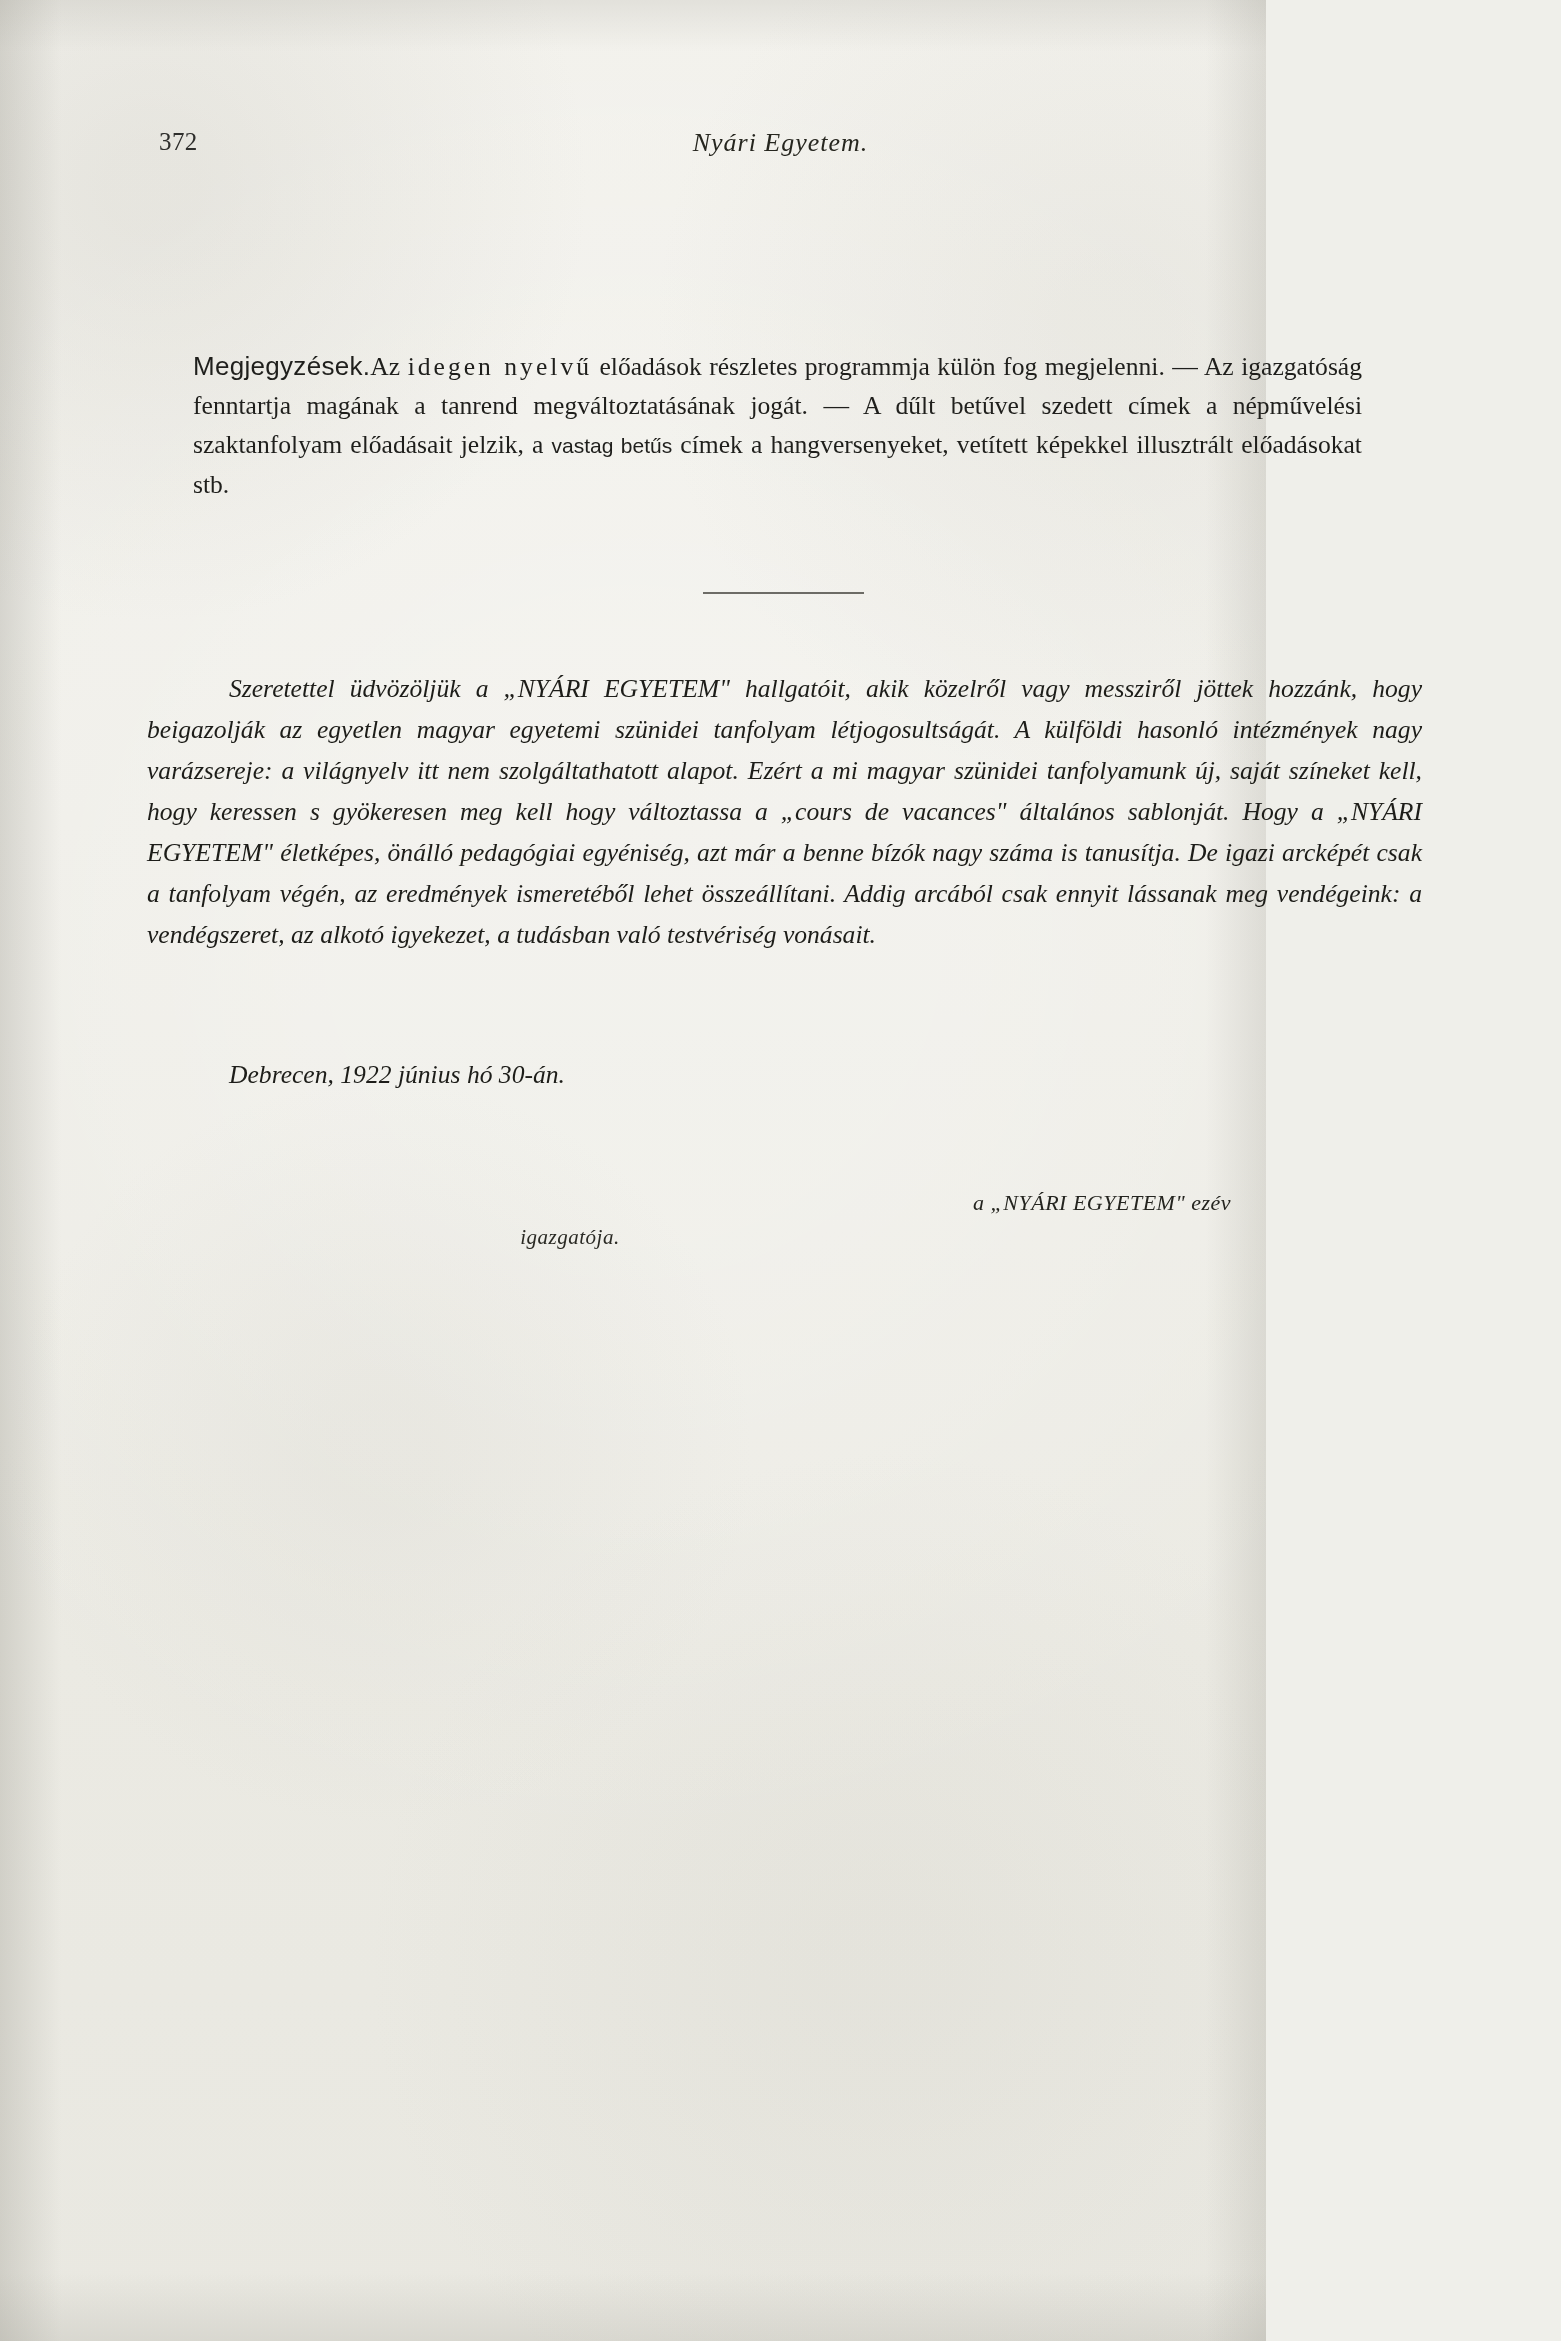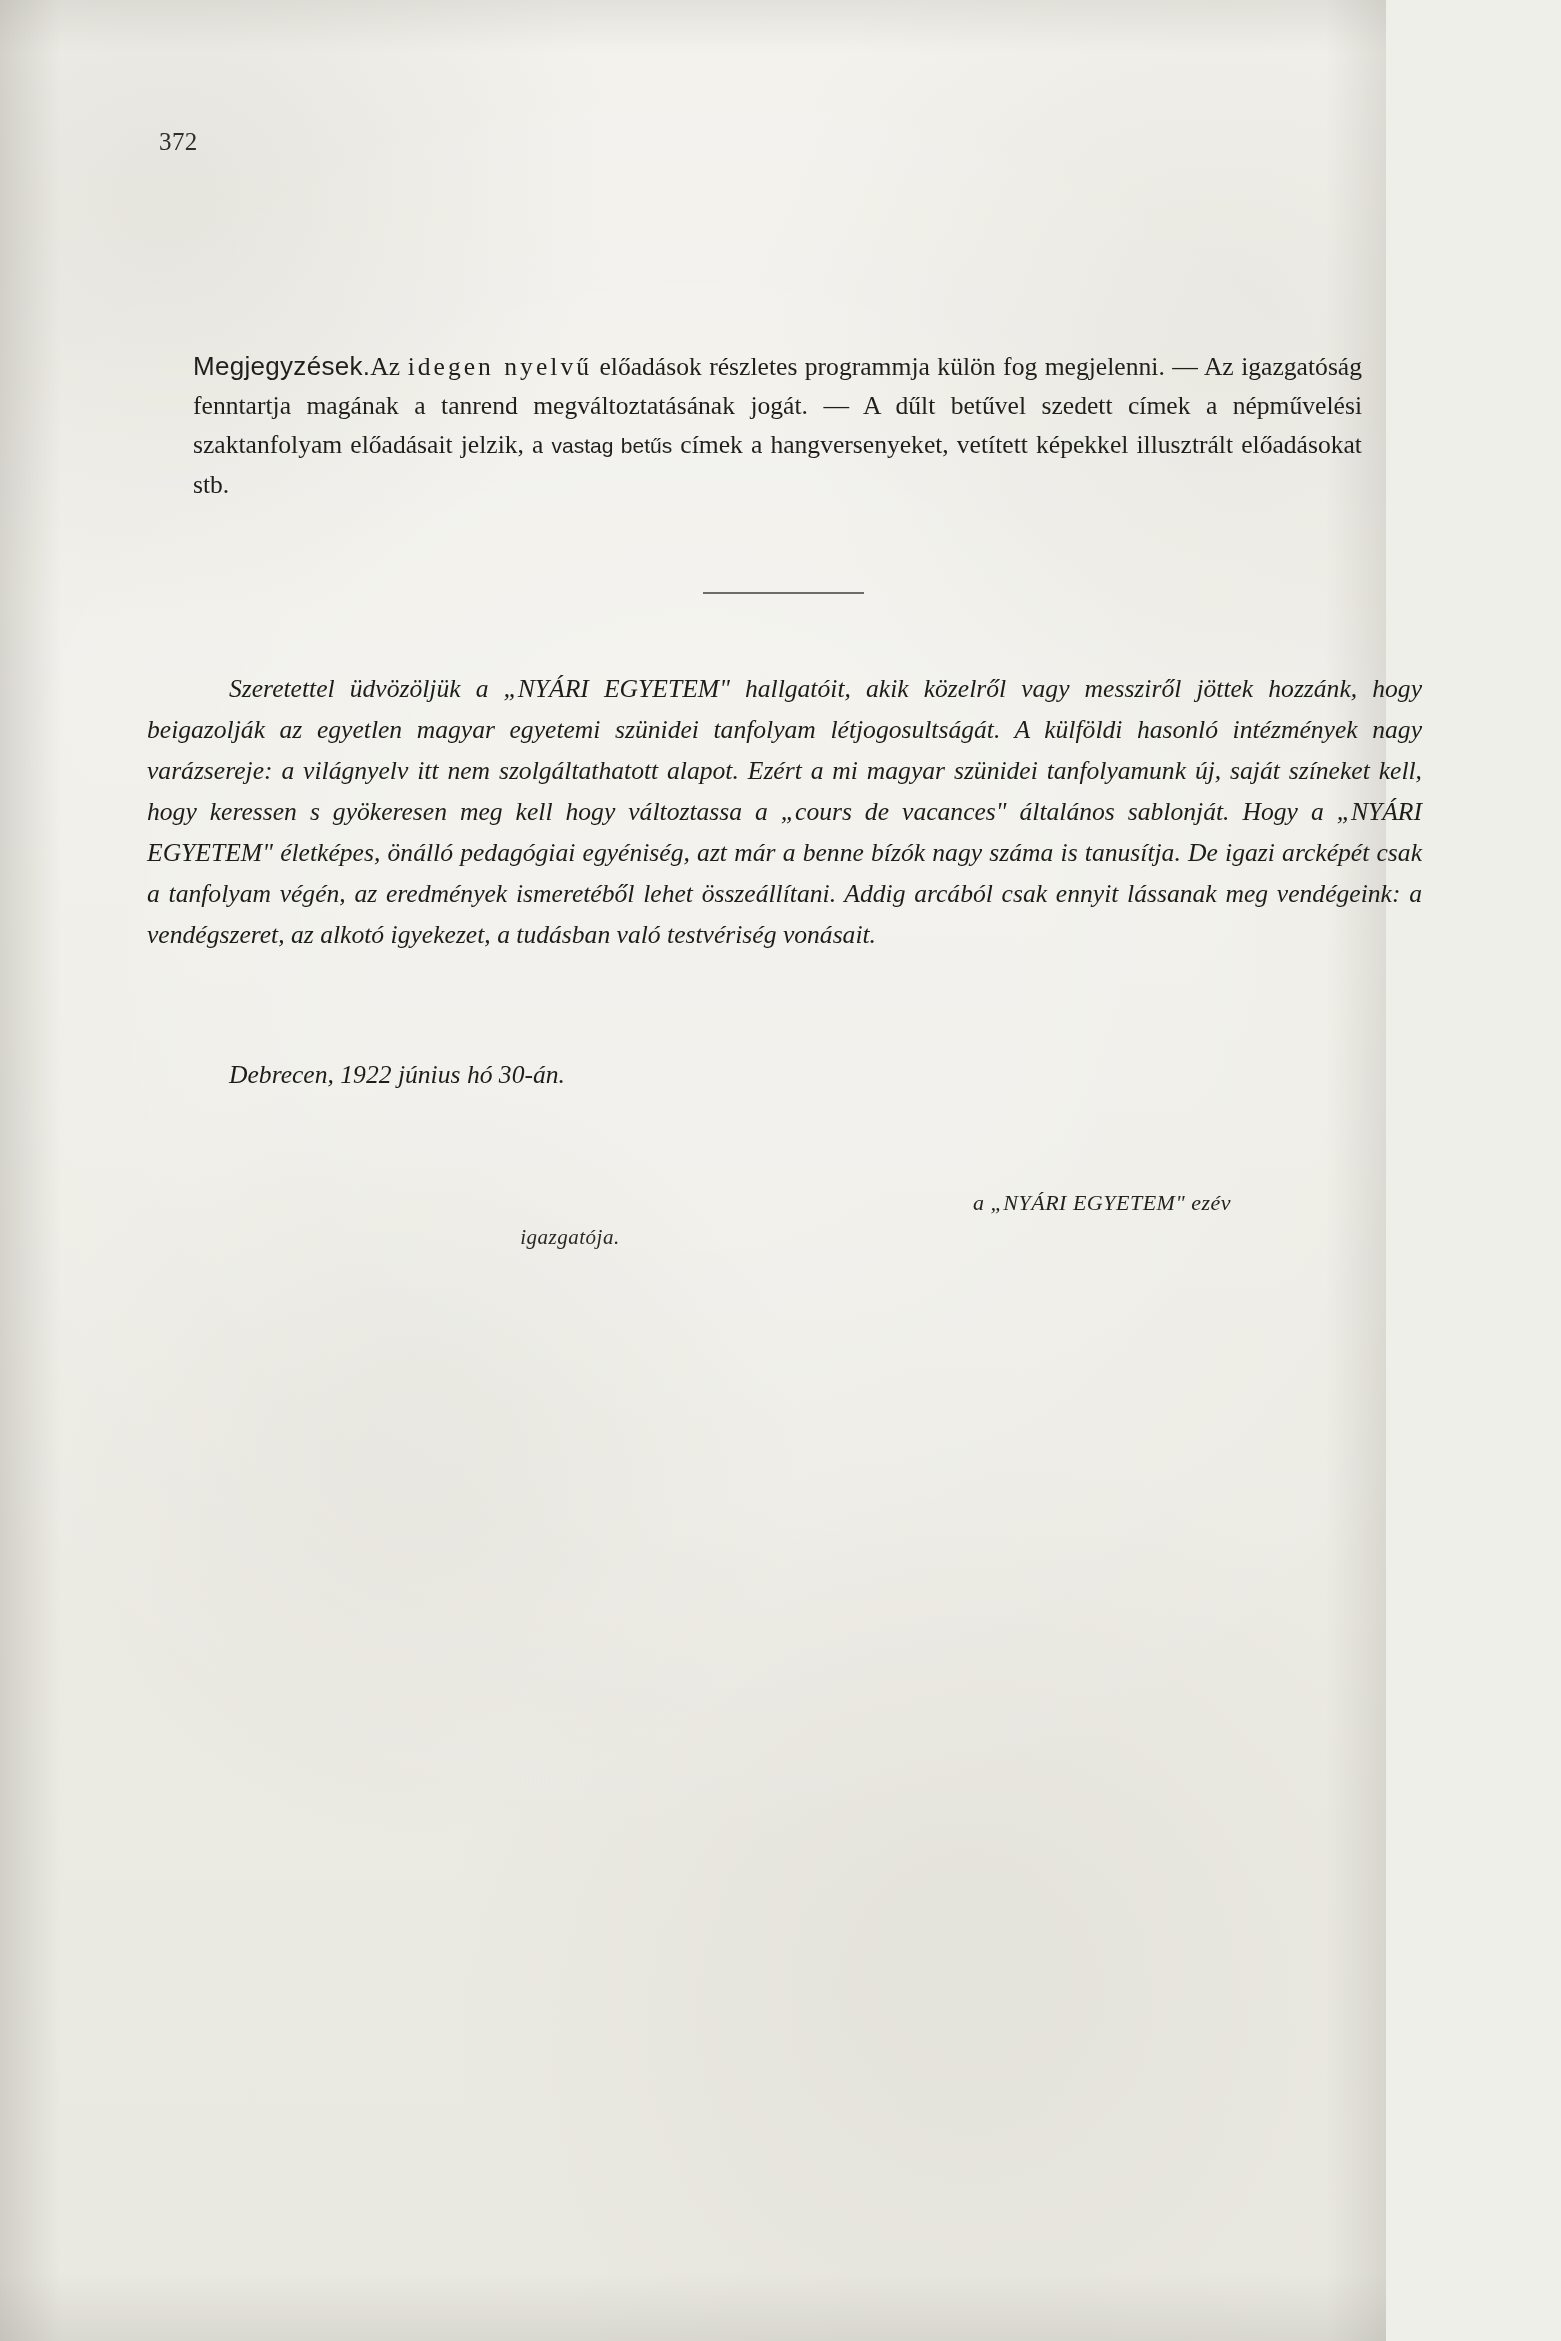--- a/index.html
+++ b/index.html
@@ -8,21 +8,21 @@
   }
   body {
     width: 1561px;
     height: 2342px;
     background: #efefea;
     font-family: "Liberation Serif", serif;
     overflow: hidden;
   }
   .page {
     position: relative;
-    width: 1386px;
+    width: 1266px;
     height: 2342px;
     background:
       linear-gradient(180deg, #f3f2ed 0%, #efeee8 35%, #ebeae3 70%, #e9e8e1 100%);
   }
   
   .page::before {
     content: "";
     position: absolute;
     inset: 0;
     background:
@@ -181,20 +181,21 @@
 </style>
 </head>
 <body>
 
 <div class="page">
   <div class="edge-shade"></div>
 
   <div class="content">
 
     <div class="folio">372</div>
+    <div class="running-title">Nyári Egyetem.</div>
 
     <div class="notes">
       <span class="lead">Megjegyzések.</span><span>Az </span><span class="spaced">idegen nyelvű</span><span> előadások részletes programmja külön fog megjelenni. — Az igazgatósá</span><span>g fenntartja magának a tanrend megváltoztatásának jogát. — A </span><span class="ital">dűlt betűvel</span><span> szedett címek a népművelési szaktanfolyam előadásait jelzik, a </span><span class="bold-small">vastag betűs</span><span> címek a hangversenyeket, vetített képekkel illusztrált előadásokat stb.</span>
     </div>
 
     <div class="rule"></div>
 
     <div class="greeting">Szeretettel üdvözöljük a „NYÁRI EGYETEM" hallgatóit, akik közelről vagy messziről jöttek hozzánk, hogy beigazolják az egyetlen magyar egyetemi szünidei tanfolyam létjogosultságát. A külföldi hasonló intézmények nagy varázsereje: a világnyelv itt nem szolgáltathatott alapot. Ezért a mi magyar szünidei tanfolyamunk új, saját színeket kell, hogy keressen s gyökeresen meg kell hogy változtassa a „cours de vacances" általános sablonját. Hogy a „NYÁRI EGYETEM" életképes, önálló pedagógiai egyéniség, azt már a benne bízók nagy száma is tanusítja. De igazi arcképét csak a tanfolyam végén, az eredmények ismeretéből lehet összeállítani. Addig arcából csak ennyit lássanak meg vendégeink: a vendégszeret, az alkotó igyekezet, a tudásban való testvériség vonásait.</div>
     <div class="date-line">Debrecen, 1922 június hó 30-án.</div>
 

